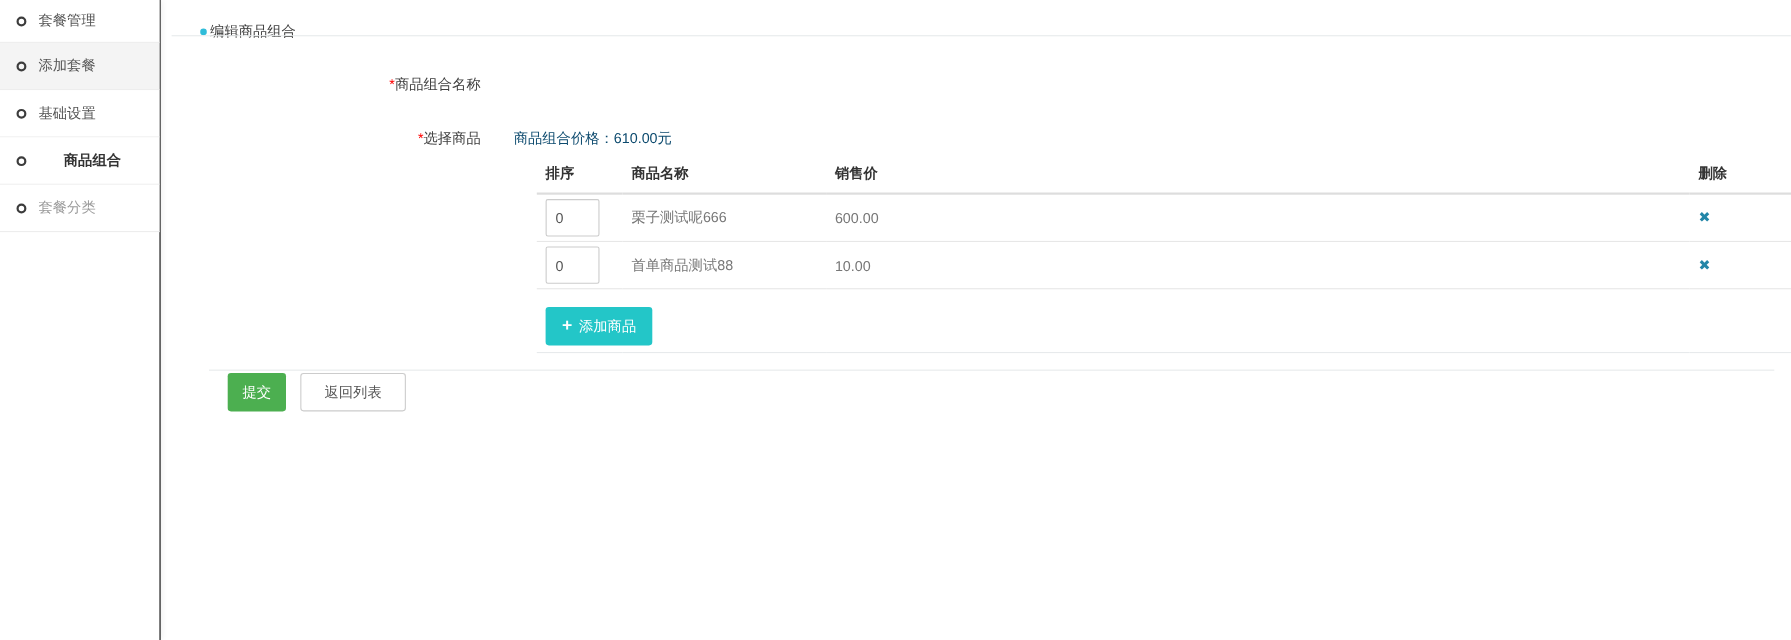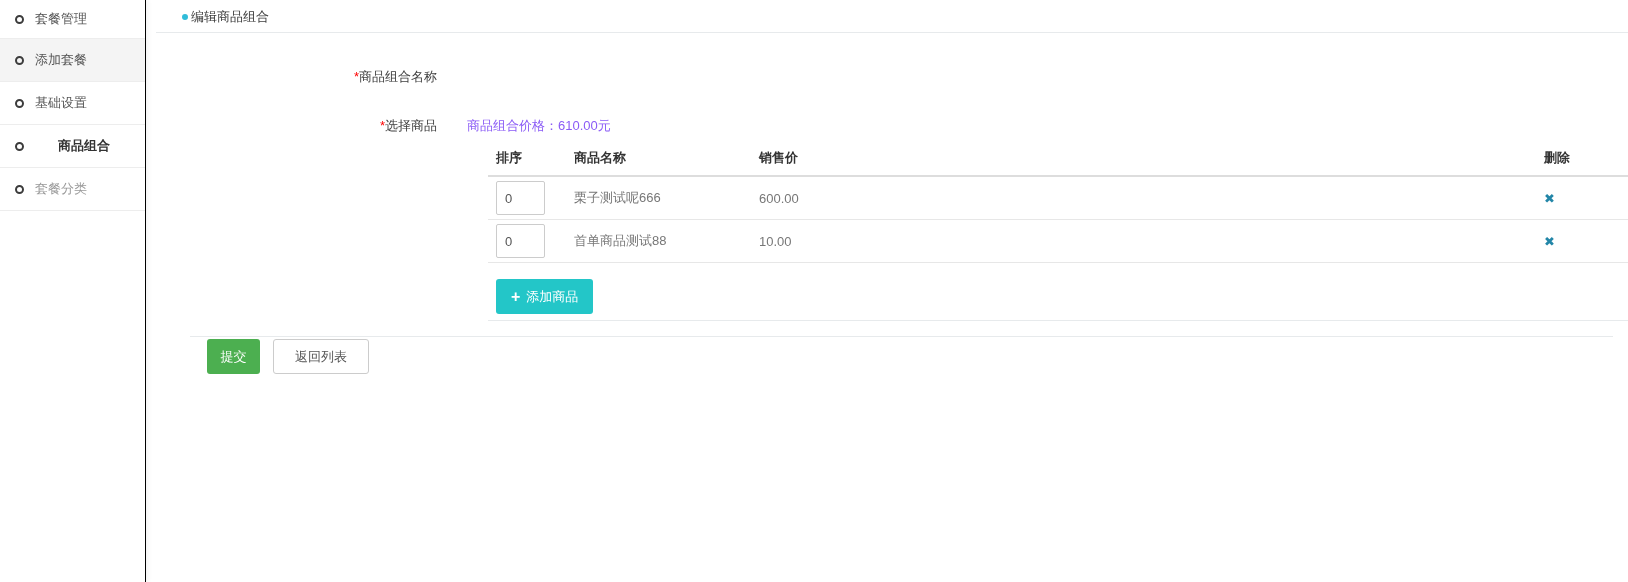--- a/index.html
+++ b/index.html
@@ -40,21 +40,21 @@
     border: 2px solid #3c3c3c;
     border-radius: 50%;
     margin-right: 11px;
     flex: none;
   }
 
   
   .content { position: absolute; left: 146px; top: 0; right: 0; height: 582px; }
 
   .page-header {
-    position: absolute; left: 36px; top: 8px;
+    position: absolute; left: 36px; top: 20px;
     display: flex; align-items: center; gap: 2px;
     color: #3c3c3c;
   }
   .title-icon {
     width: 6px; height: 6px;
     border: 3px solid #30bcd9;
     border-radius: 50%;
     margin-right: 1px;
     flex: none;
   }
@@ -73,21 +73,21 @@
     position: absolute; left: 304px; top: 60px;
     width: 1103px; height: 35px;
     border: 1px solid #d2d2d2; border-radius: 2px;
     padding: 0 12px;
     font-size: 13px; color: #555;
     font-family: inherit;
     outline: none;
   }
   .name-input::placeholder { color: #bcc0c6; }
 
-  .price-line { position: absolute; left: 321px; top: 117px; color: #8b5cf6; }
+  .price-line { position: absolute; left: 321px; top: 117px; color: #0c4a6e; }
 
   .table-wrap { position: absolute; left: 322px; top: 141px; width: 1141px; margin-left: 20px; }
   table.products { width: 100%; border-collapse: collapse; font-size: 13px; }
   table.products th {
     text-align: left; font-weight: bold; color: #333;
     padding: 8px; border-bottom: 2px solid #dddddd;
   }
   table.products td {
     padding: 4px 8px; height: 42px;
     border-bottom: 1px solid #e7e7e7;

